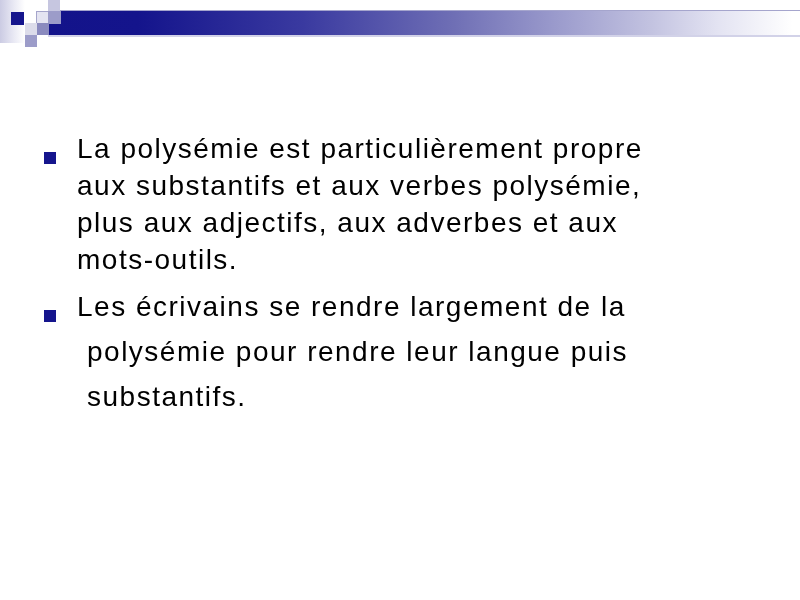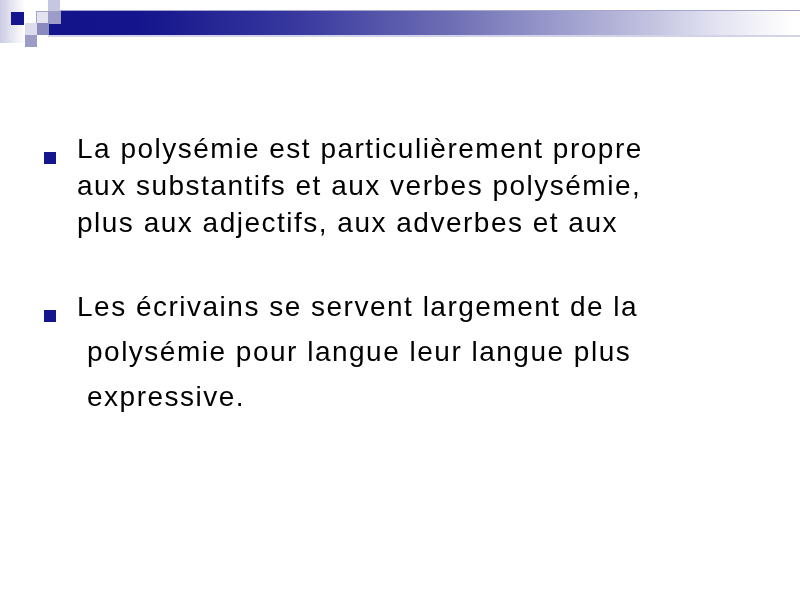--- a/index.html
+++ b/index.html
@@ -89,25 +89,26 @@
   <div class="decor-sq sq-pale-mid"></div>
   <div class="decor-sq sq-dark-mid"></div>
   <div class="decor-sq sq-med-bottom"></div>
 
   <div class="bullet" id="bullet-1">
     <span class="marker"></span>
     <div class="lines">
       <div class="line">La polysémie est particulièrement propre</div>
       <div class="line">aux substantifs et aux verbes polysémie,</div>
       <div class="line">plus aux adjectifs, aux adverbes et aux</div>
+      <div class="line">mots-outils.</div>
     </div>
   </div>
 
   <div class="bullet" id="bullet-2">
     <span class="marker"></span>
     <div class="lines">
-      <div class="line">Les écrivains se servent largement de la</div>
-      <div class="line">polysémie pour langue leur langue plus</div>
-      <div class="line">expressive.</div>
+      <div class="line">Les écrivains se rendre largement de la</div>
+      <div class="line">polysémie pour rendre leur langue puis</div>
+      <div class="line">substantifs.</div>
     </div>
   </div>
 
 </div>
 
 </body></html>

